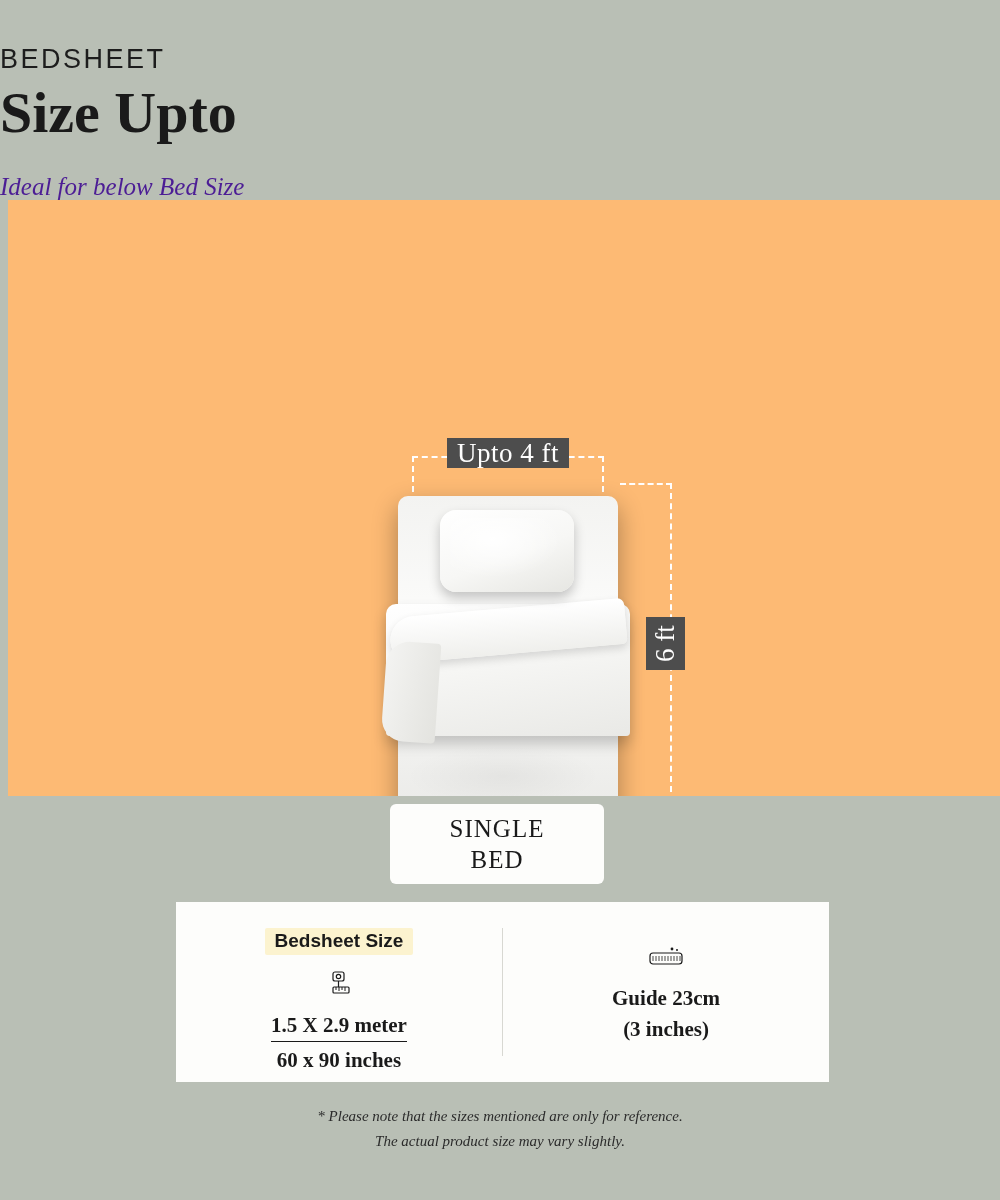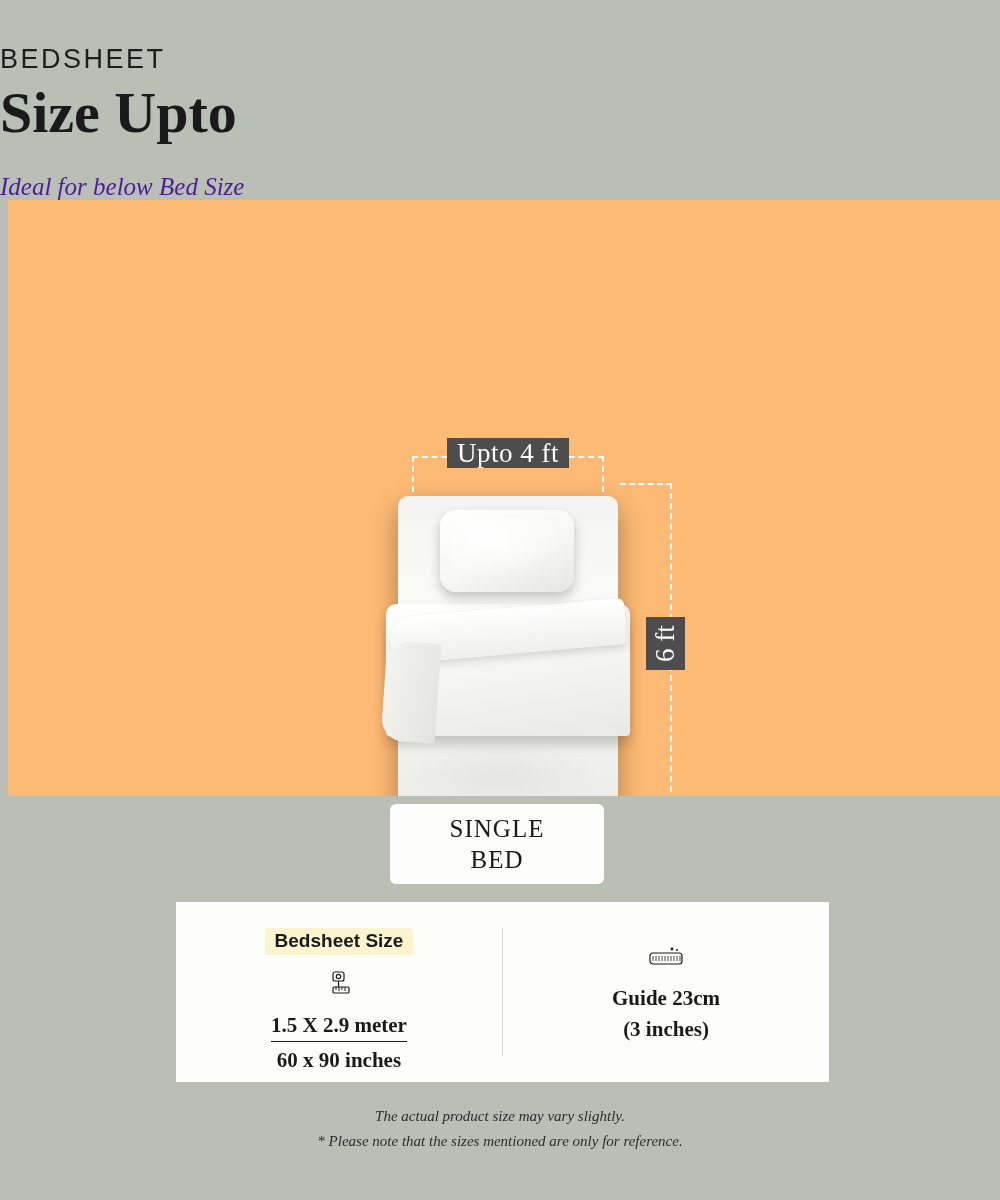--- a/index.html
+++ b/index.html
@@ -348,16 +348,16 @@
           <circle cx="30" cy="6" r="1" fill="#1a1a1a"></circle>
         </svg>
       </div>
       <div class="val-main">Guide 23cm</div>
       <div class="val-sub">(3 inches)</div>
     </div>
 
   </div>
 
   <div class="footnote">
+    <div>* Please note that the sizes mentioned are only for reference.</div>
     <div>The actual product size may vary slightly.</div>
-    <div>* Please note that the sizes mentioned are only for reference.</div>
   </div>
 </div>
 
 </body></html>

